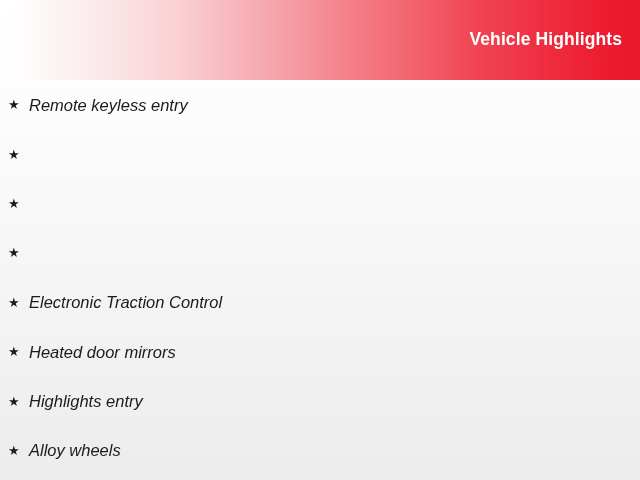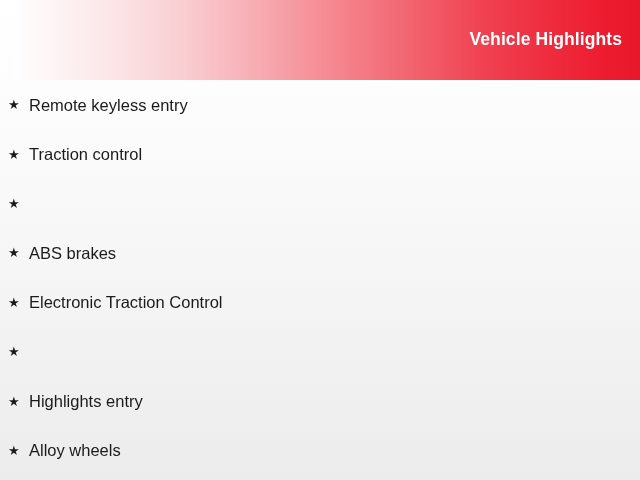--- a/index.html
+++ b/index.html
@@ -76,59 +76,59 @@
     color: #1b1b1b;
     font-size: 13px;
     line-height: 1;
     text-align: left;
   }
   .highlight-label {
     color: #1b1b1b;
     font-size: 16.5px;
     line-height: 1.1;
     white-space: nowrap;
+    font-style: italic;
   }
 </style>
 </head>
 <body>
 
 <div class="page">
 
   <div class="header-band">
     <span class="header-title">Vehicle Highlights</span>
   </div>
 
   <ul class="highlights-list">
 
     <li class="highlight-item">
       <span class="bullet-star">★</span>
       <span class="highlight-label">Remote keyless entry</span>
     </li>
 
     <li class="highlight-item">
       <span class="bullet-star">★</span>
-      <span class="highlight-label">Traction control</span>
     </li>
 
     <li class="highlight-item">
       <span class="bullet-star">★</span>
     </li>
 
     <li class="highlight-item">
       <span class="bullet-star">★</span>
-      <span class="highlight-label">ABS brakes</span>
     </li>
 
     <li class="highlight-item">
       <span class="bullet-star">★</span>
       <span class="highlight-label">Electronic Traction Control</span>
     </li>
 
     <li class="highlight-item">
       <span class="bullet-star">★</span>
+      <span class="highlight-label">Heated door mirrors</span>
     </li>
 
     <li class="highlight-item">
       <span class="bullet-star">★</span>
       <span class="highlight-label">Highlights entry</span>
     </li>
 
     <li class="highlight-item">
       <span class="bullet-star">★</span>
       <span class="highlight-label">Alloy wheels</span>

